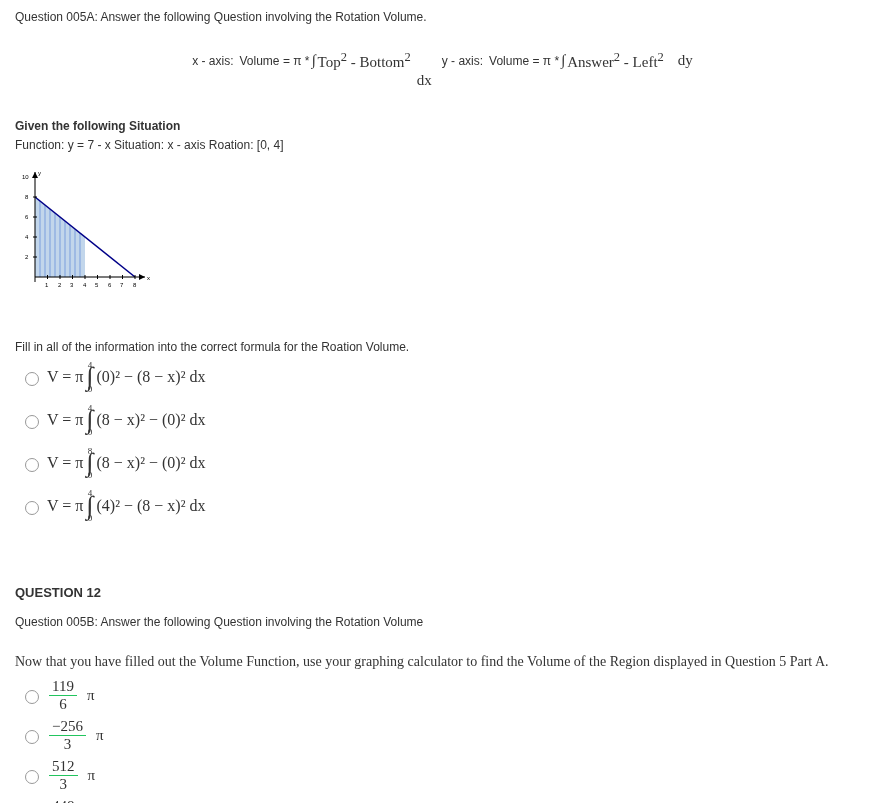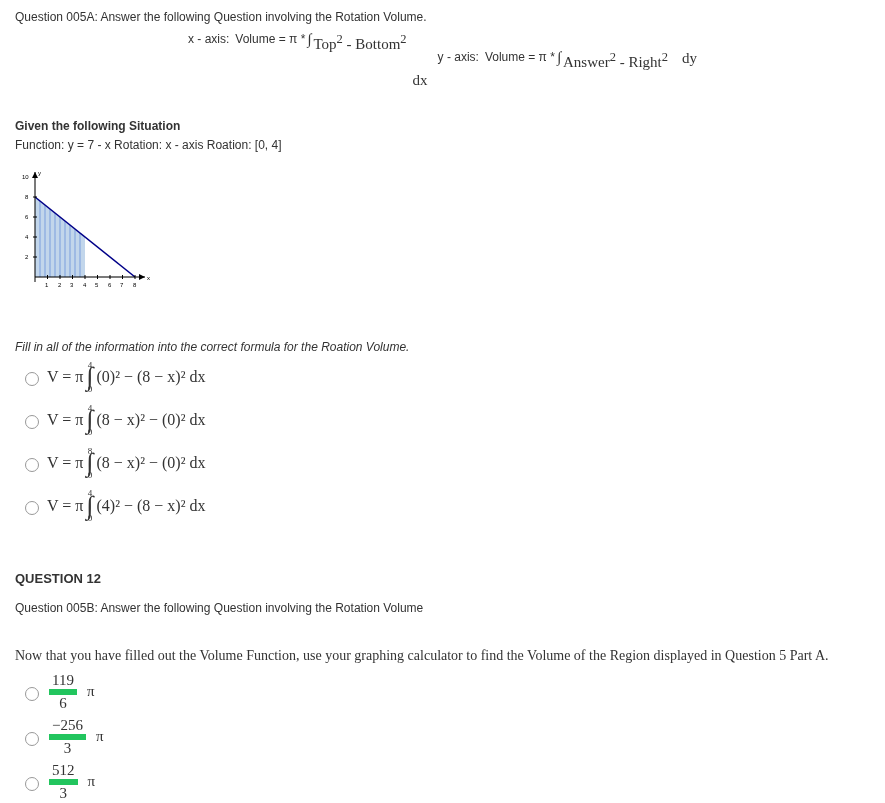--- a/index.html
+++ b/index.html
@@ -15,27 +15,27 @@
     }
     .bold { font-weight: normal; }
     .formula-line {
       display: flex;
       align-items: center;
       justify-content: center;
       gap: 10px;
       font-size: 12px;
       margin-bottom: 30px;
     }
-    .formula-seg { display: inline-flex; align-items: flex-start; gap:2px;}
+    .formula-seg { display: inline-flex; align-items: center; gap:2px;}
     .int { font-size: 26px; line-height: 1; font-family: 'Times New Roman', serif;}
     .serif { font-family: 'Times New Roman', serif; font-size:15px;}
     .situation { margin-top: 30px; margin-bottom:5px;font-weight:bold;}
     .func-line { margin-bottom: 15px;}
     .graph { margin: 10px 0 40px 0; }
-    .fill-in { margin-bottom: 8px; font-style: italic;}
+    .fill-in { margin-bottom: 8px;}
     .options { margin-left: 10px; }
     .option-row {
       display: flex;
       align-items: center;
       gap: 8px;
       margin-bottom: 12px;
     }
     .radio {
       width: 12px; height: 12px; border:1px solid #999; border-radius:50%;
       flex-shrink:0;
@@ -43,24 +43,24 @@
     }
     .math {
       font-family: 'Times New Roman', serif;
       font-size: 16px;
       display:flex; align-items:center; gap:2px;
     }
     .int-group{ display:inline-flex; flex-direction:column; align-items:center; line-height:0.7; margin:0 1px;}
     .int-group .top{font-size:9px;}
     .int-group .sym{font-size:26px;}
     .int-group .bot{font-size:9px;}
-    .qnum { font-weight:bold; font-size:13px; margin-top:50px; margin-bottom:15px;}
-    .now-that { font-family: 'Times New Roman', serif; font-size:14px; margin-top:33px; margin-bottom:8px;}
+    .qnum { font-weight:bold; font-size:13px; margin-top:64px; margin-bottom:15px;}
+    .now-that { font-family: 'Times New Roman', serif; font-size:14px; margin-top:25px; margin-bottom:8px;}
     .frac { display:inline-flex; flex-direction:column; align-items:center; line-height:1.1; font-family:'Times New Roman',serif; font-size:15px;}
-    .frac .top{ border-bottom:6px solid #22c55e; padding:0 3px;}
+    .frac .top{ border-bottom:1px solid #22c55e; padding:0 3px;}
     .frac .bot{ padding:0 3px;}
     .opt2 { display:flex; align-items:center; gap:10px; margin-left:10px; margin-bottom:6px;}
   </style>
 </head>
 <body>
 
 <div class="question-header">
   <span class="bold">Question 005A:</span>
   <span> Answer the following Question involving the Rotation Volume.</span>
 </div>
@@ -70,30 +70,30 @@
     <span class="bold">x - axis:</span>
     <span style="margin-left:4px;">Volume = π *</span>
     <span class="int serif">∫</span>
     <span class="serif"><span>Top</span><sup>2</sup><span> - Bottom</span><sup>2</sup></span>
     <span class="serif" style="margin-left:4px;margin-top:40px;">dx</span>
   </span>
   <span class="formula-seg">
     <span class="bold">y - axis:</span>
     <span style="margin-left:4px;">Volume = π *</span>
     <span class="int serif">∫</span>
-    <span class="serif"><span>Answer</span><sup>2</sup><span> - Right</span><sup>2</sup></span>
+    <span class="serif"><span>Answer</span><sup>2</sup><span> - Left</span><sup>2</sup></span>
     <span class="serif" style="margin-left:12px;">dy</span>
   </span>
 </div>
 
 <div class="situation">Given the following Situation</div>
 <div class="func-line">
   <span class="bold">Function:</span>
   <span> y = 7 - x </span>
-  <span class="bold">Rotation:</span>
+  <span class="bold">Situation:</span>
   <span> x - axis </span>
   <span class="bold">Roation:</span>
   <span> [0, 4]</span>
 </div>
 
 <div class="graph">
   <svg width="140" height="130" viewBox="0 0 140 130">
 
     <g stroke="#ccc" stroke-width="0.5">
       <line x1="20" y1="110" x2="120" y2="110"></line>

